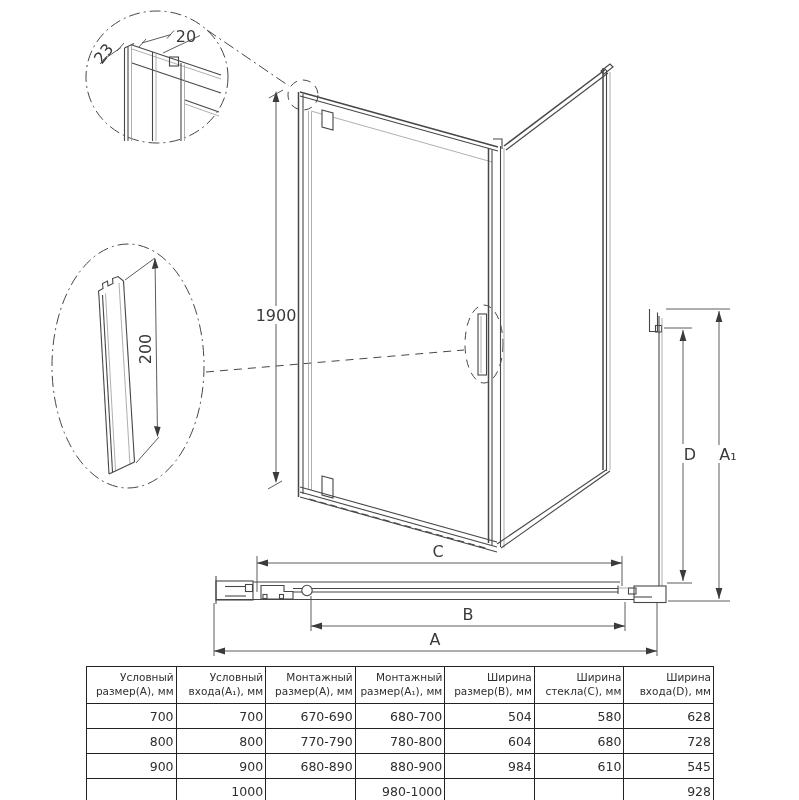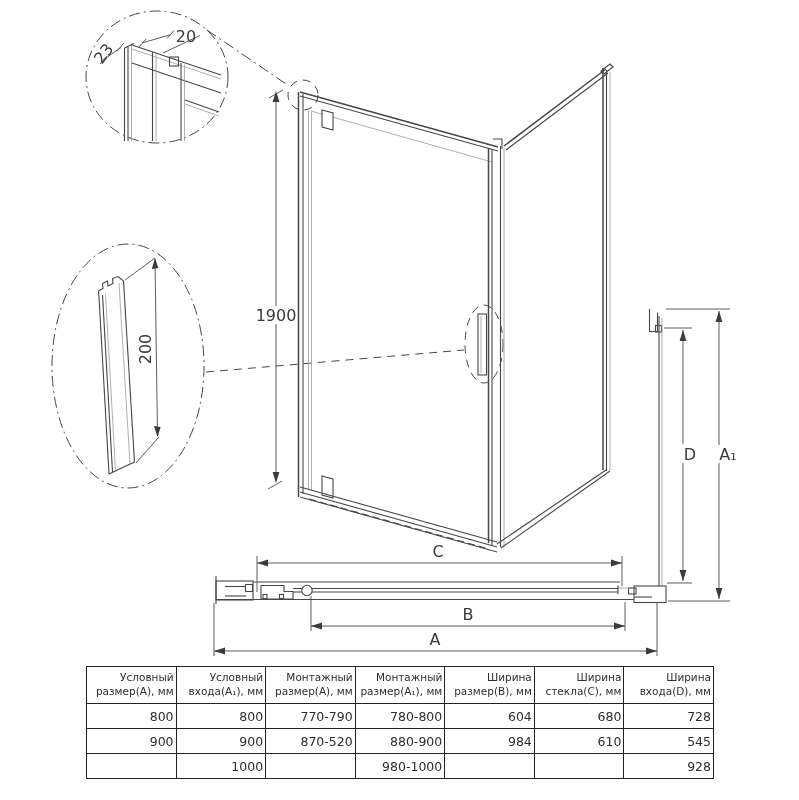--- a/index.html
+++ b/index.html
@@ -222,32 +222,41 @@
       <th>Условный входа(A₁), мм</th>
       <th>Монтажный размер(A), мм</th>
       <th>Монтажный размер(A₁), мм</th>
       <th>Ширина размер(B), мм</th>
       <th>Ширина стекла(C), мм</th>
       <th>Ширина входа(D), мм</th>
     </tr>
   </thead>
   <tbody>
     <tr>
+      <td>700</td>
+      <td>700</td>
+      <td>670-690</td>
+      <td>680-700</td>
+      <td>504</td>
+      <td>580</td>
+      <td>628</td>
+    </tr>
+    <tr>
       <td>800</td>
       <td>800</td>
       <td>770-790</td>
       <td>780-800</td>
       <td>604</td>
       <td>680</td>
       <td>728</td>
     </tr>
     <tr>
       <td>900</td>
       <td>900</td>
-      <td>870-520</td>
+      <td>680-890</td>
       <td>880-900</td>
       <td>984</td>
       <td>610</td>
       <td>545</td>
     </tr>
     <tr>
       <td></td>
       <td>1000</td>
       <td></td>
       <td>980-1000</td>

